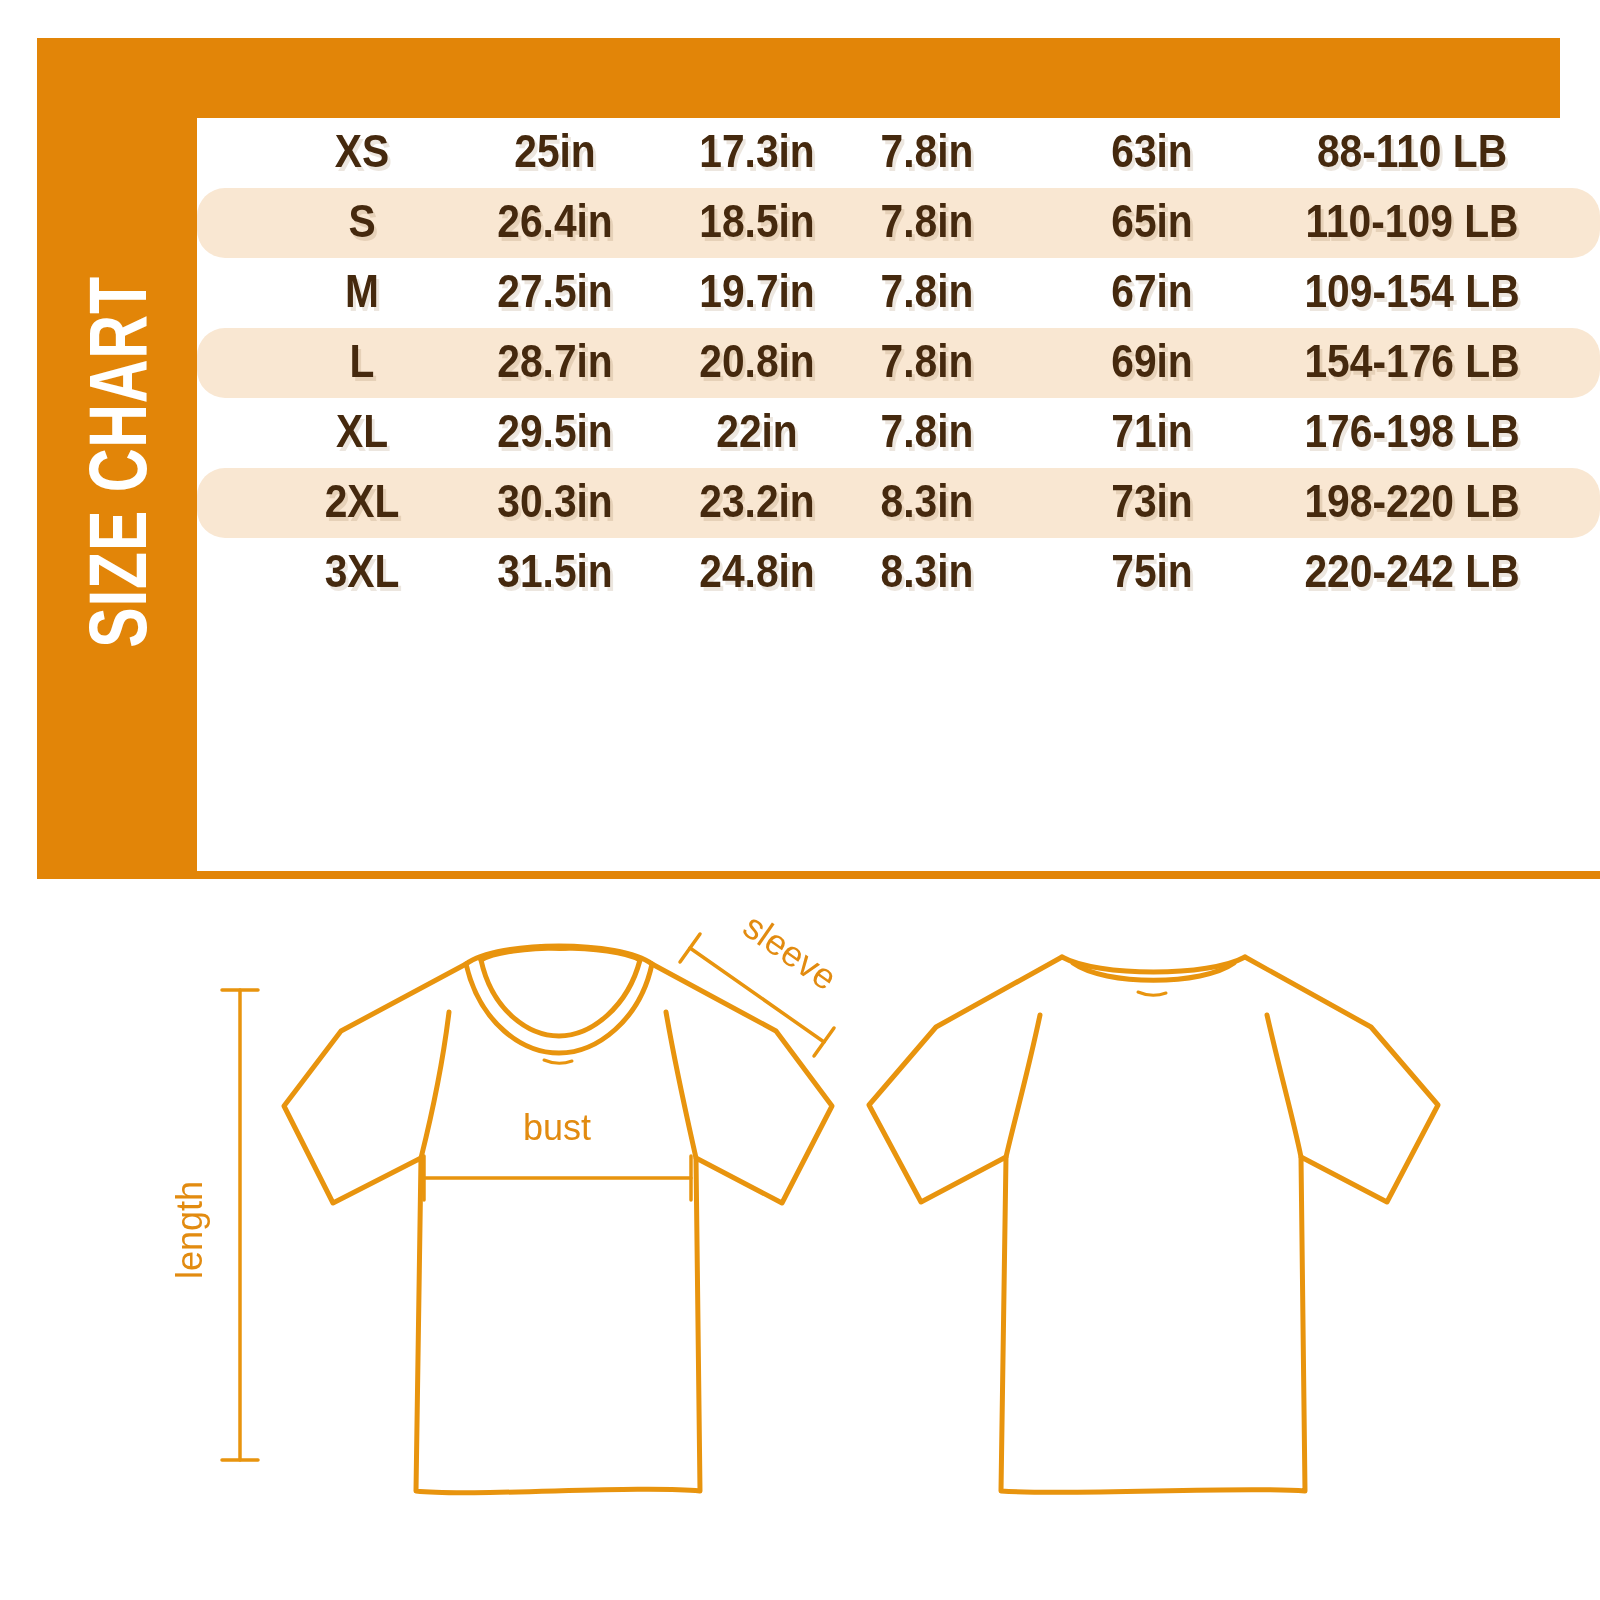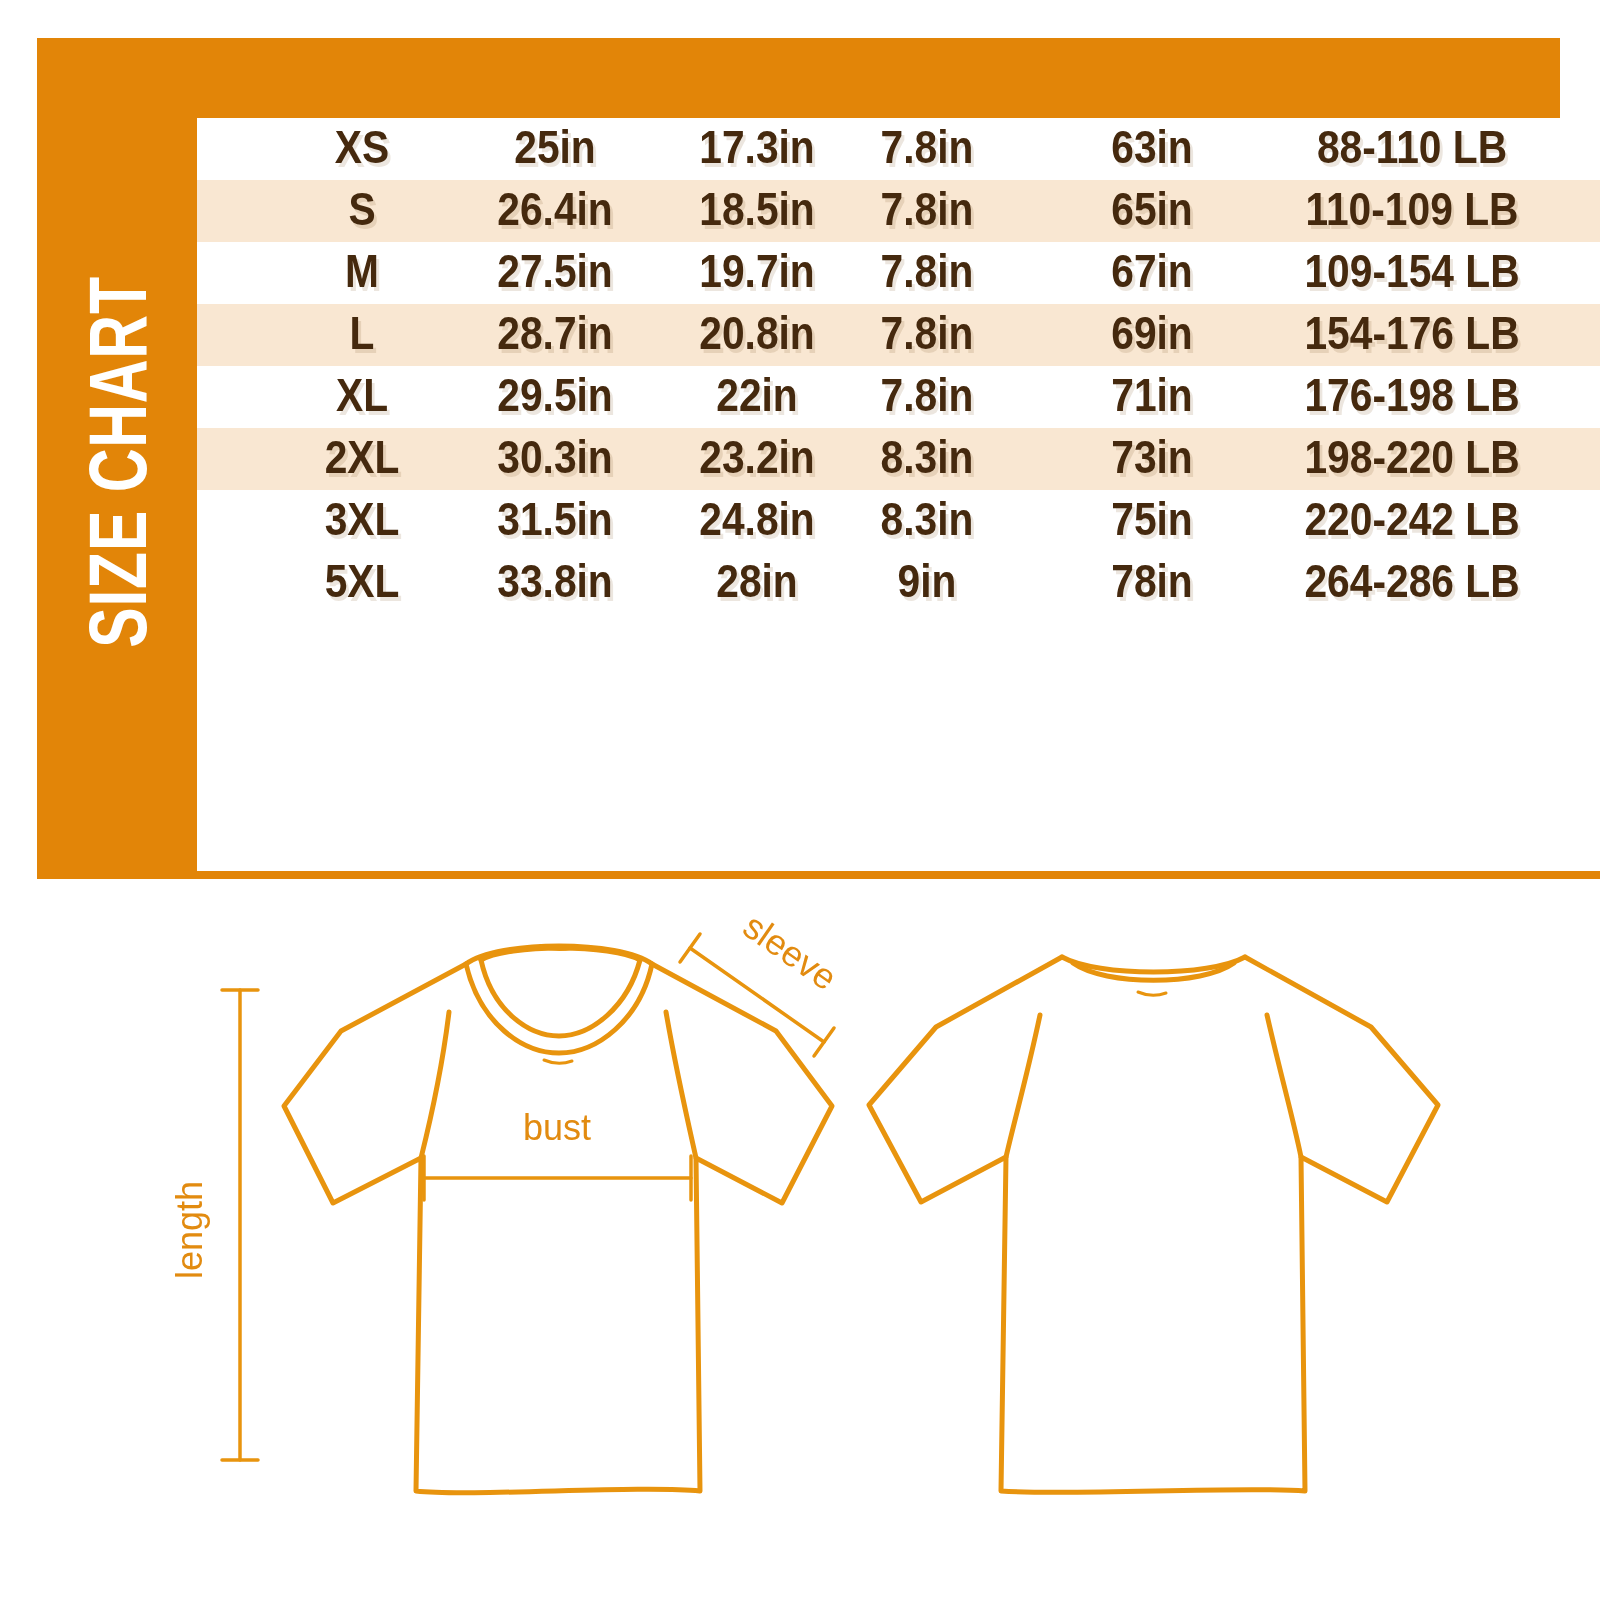--- a/index.html
+++ b/index.html
@@ -18,21 +18,21 @@
   
   .header-label{position:absolute;top:50%;color:#ffffff;font-weight:bold;font-size:42px;
     white-space:nowrap;transform:translate(-50%,-52%) scale(0.95,1.08);}
   .header-label.stacked{font-size:24px;line-height:25px;text-align:center;
     transform:translate(-50%,-50%) scale(0.98,1.05);}
   .hcol-size{left:325px}.hcol-length{left:518px}.hcol-bust{left:720px}
   .hcol-sleeve{left:890px}.hcol-height{left:1115px}.hcol-weight{left:1375px}
 
   
   .rows{position:absolute;left:197px;top:118px;width:1403px;height:754px;}
-  .row{position:relative;height:62px;background:#ffffff;}
+  .row{position:relative;height:70px;background:#ffffff;border-radius:28px;}
   .row.alt{background:#f9e7d2;}
   .cell{position:absolute;top:50%;transform:translate(-50%,-52%) scale(0.97,1.1);
     font-weight:bold;font-size:42px;color:#45290e;white-space:nowrap;
     text-shadow:3px 3px 0 rgba(120,80,30,0.14);}
   .col-size{left:165px}.col-length{left:358px}.col-bust{left:560px}
   .col-sleeve{left:730px}.col-height{left:955px}.col-weight{left:1215px}
 
   
   .diagram{position:absolute;left:0;top:900px;}
   .outline{fill:none;stroke:#e8940e;stroke-width:5;stroke-linecap:round;stroke-linejoin:round;}
@@ -114,28 +114,20 @@
         <span class="cell col-weight">198-220 LB</span>
       </div>
       <div class="row">
         <span class="cell col-size">3XL</span>
         <span class="cell col-length">31.5in</span>
         <span class="cell col-bust">24.8in</span>
         <span class="cell col-sleeve">8.3in</span>
         <span class="cell col-height">75in</span>
         <span class="cell col-weight">220-242 LB</span>
       </div>
-      <div class="row">
-        <span class="cell col-size">5XL</span>
-        <span class="cell col-length">33.8in</span>
-        <span class="cell col-bust">28in</span>
-        <span class="cell col-sleeve">9in</span>
-        <span class="cell col-height">78in</span>
-        <span class="cell col-weight">264-286 LB</span>
-      </div>
     </div>
 
   <svg class="diagram" width="1600" height="700" viewBox="0 0 1600 700">
 
     <g>
       <path class="measure" d="M240,90 L240,560"></path>
       <path class="measure" d="M222,90 L258,90"></path>
       <path class="measure" d="M222,560 L258,560"></path>
     </g>
     <text class="dlabel" x="202" y="330" text-anchor="middle" transform="rotate(-90 202 330)">length</text>

